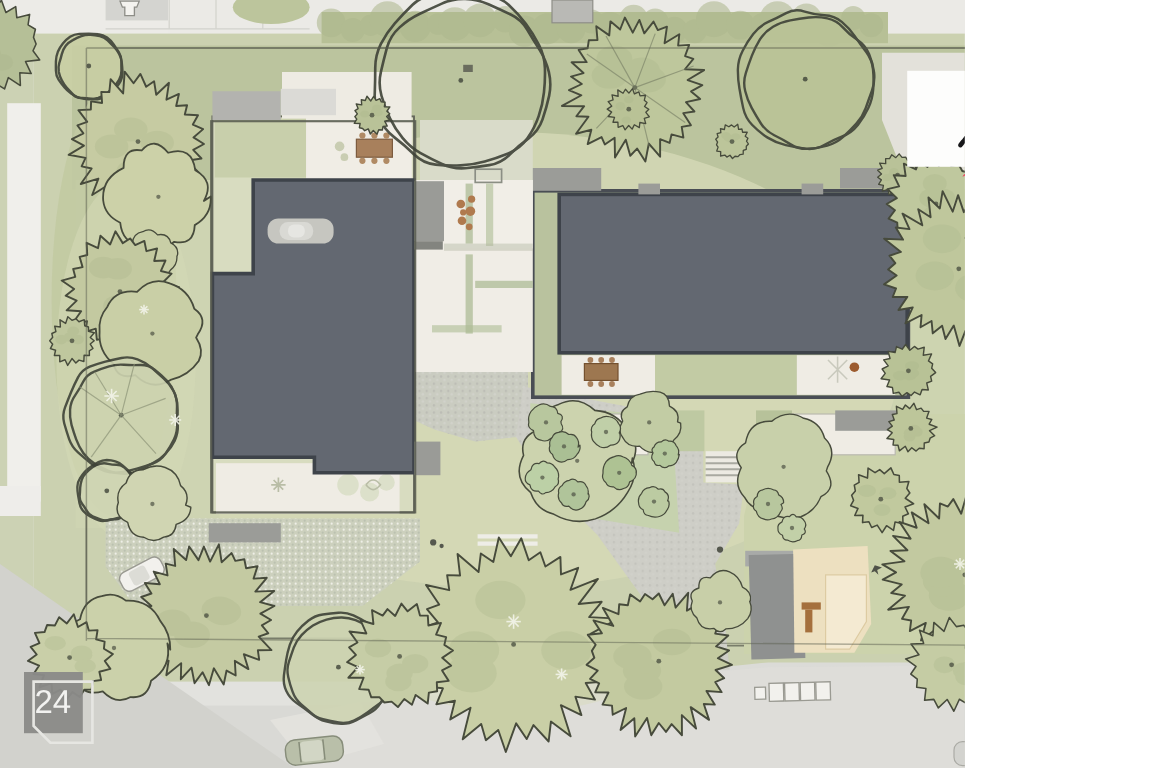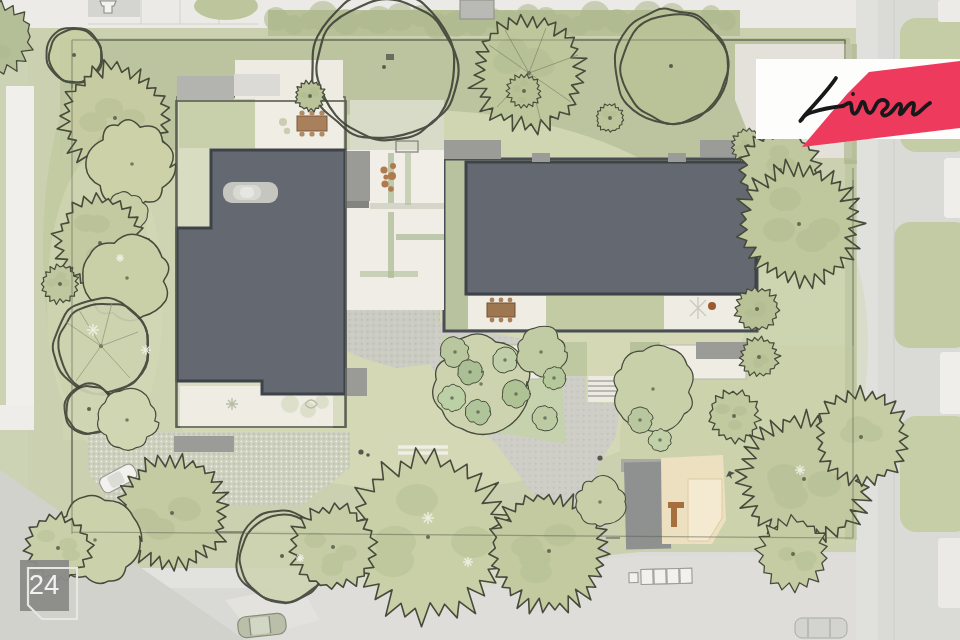--- a/index.html
+++ b/index.html
@@ -1,15 +1,15 @@
 <!DOCTYPE html>
 <html><head><meta charset="utf-8">
 <style>
 html,body{margin:0;padding:0;background:#fff;}
-#page{position:relative;width:960px;height:640px;overflow:hidden;font-family:"Liberation Sans",sans-serif;}
+#page{position:relative;width:804px;height:640px;overflow:hidden;font-family:"Liberation Sans",sans-serif;}
 </style></head>
 <body>
 
 <div id="page">
 <svg width="960" height="640" viewBox="0 0 960 640" xmlns="http://www.w3.org/2000/svg">
 <defs>
 <pattern id="dots" width="5" height="5" patternUnits="userSpaceOnUse">
 <circle cx="1.4" cy="1.4" r="0.9" fill="#f2f2ec"></circle>
           <circle cx="3.9" cy="3.9" r="0.9" fill="#b9bfae"></circle>
 </pattern>

